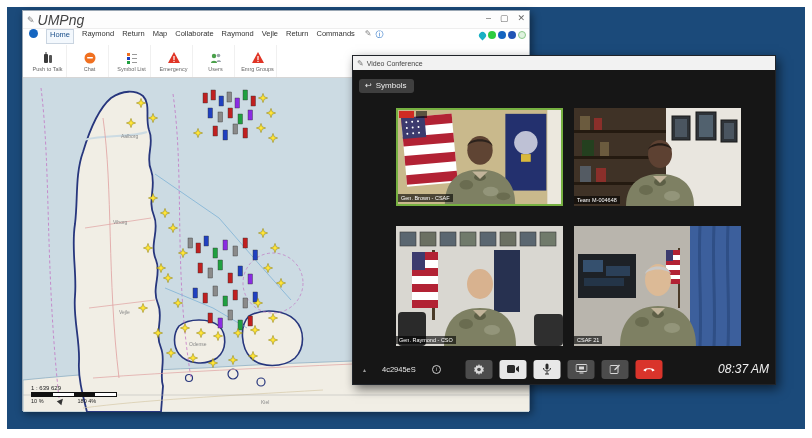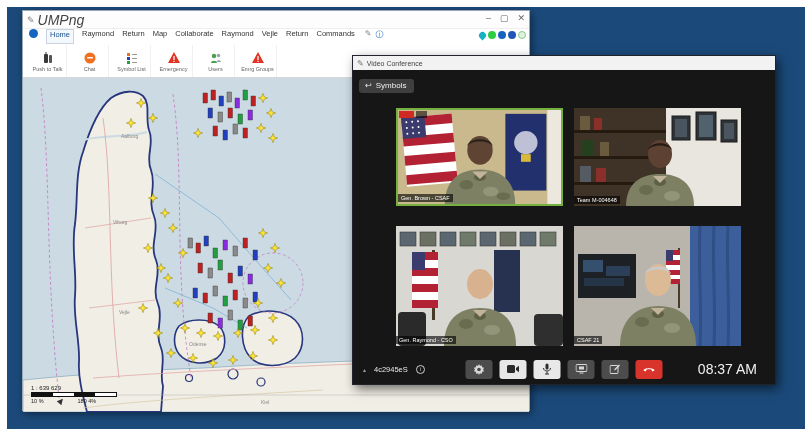--- a/index.html
+++ b/index.html
@@ -59,31 +59,31 @@
   .tile svg { display:block; width:100%; height:100%; }
   .tile.t1 { left:0; top:0; width:167px; height:98px; border:2px solid #76b041; }
   .tile.t2 { left:178px; top:0; width:167px; height:98px; }
   .tile.t3 { left:0; top:118px; width:167px; height:120px; }
   .tile.t4 { left:178px; top:118px; width:167px; height:120px; }
   .tile-label { position:absolute; left:0; bottom:2px; background:rgba(0,0,0,.62); color:#fff;
     font-size:5.5px; padding:1px 3px; white-space:nowrap; }
   .live-badge { position:absolute; left:1px; top:1px; width:15px; height:7px; background:#cf2b23; }
   .rec-badge  { position:absolute; left:18px; top:1px; width:11px; height:7px; background:rgba(0,0,0,.55); }
   .vw-bottombar { position:absolute; left:0; right:0; bottom:0; height:30px; display:flex; align-items:center; }
-  .conf-id-wrap { position:absolute; left:10px; display:flex; align-items:center; gap:8px; }
+  .conf-id-wrap { position:absolute; left:10px; display:flex; align-items:center; gap:16px; }
   .audio-ind { color:#9a9a9a; font-size:6px; }
   .conf-id { color:#e8e8e8; font-size:7.5px; }
   .info-circ { width:9px; height:9px; border:1px solid #cfcfcf; border-radius:50%; color:#cfcfcf;
     font-size:6px; display:flex; align-items:center; justify-content:center; }
   .vc-controls { position:absolute; left:50%; transform:translateX(-50%); display:flex; gap:7px; }
   .vc-btn { width:27px; height:19px; border-radius:3px; display:flex; align-items:center; justify-content:center; }
   .vc-btn.dark { background:#4c4c4c; }
   .vc-btn.light { background:#e8e8e8; }
   .vc-btn.red { background:#d9342b; }
-  .clock { position:absolute; right:18px; color:#f0f0f0; font-size:14px; }
+  .clock { position:absolute; right:6px; color:#f0f0f0; font-size:12px;font-style:italic; }
 </style>
 </head>
 <body>
 
 <div class="frame">
   <div class="desktop"></div>
 
   <div class="map-window">
     <div class="mw-titlebar">
       <span class="mw-title-icon">✎</span>

